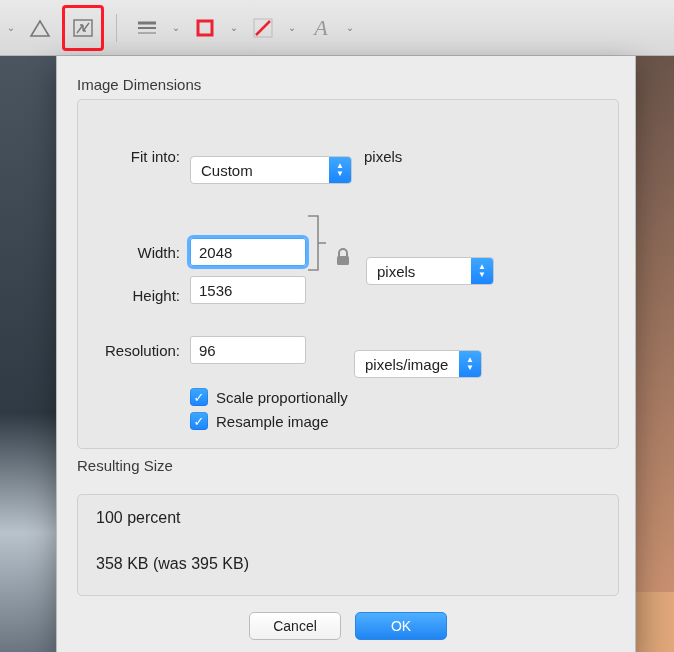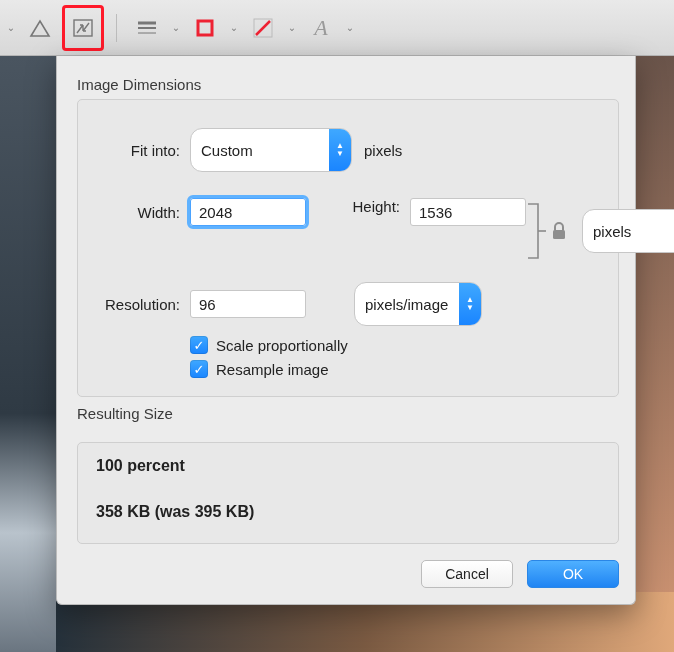--- a/index.html
+++ b/index.html
@@ -84,25 +84,26 @@
   }
   .row .lbl {
     width: 94px;
     text-align: right;
     padding-right: 10px;
     color: #222;
   }
   .select {
     display: flex;
     align-items: stretch;
-    height: 44px;
+    height: 28px;
     background: #fff;
     border: 1px solid #c7c7c7;
-    border-radius: 12px;
+    border-radius: 4px;
     overflow: hidden;
+    margin-top: 28px;
   }
   .select .sel-text {
     padding: 4px 10px;
     flex: 1;
     display: flex;
     align-items: center;
   }
   .select .sel-arrows {
     width: 22px;
     background: linear-gradient(#3fa8ff,#1a85ff);
@@ -161,25 +162,24 @@
     box-shadow: inset 0 0 0 1px rgba(0,0,0,0.1);
   }
   .result-group {
     margin-top: 20px;
     padding: 14px 18px 22px 18px;
   }
   .result-line {
     margin-top: 14px;
     font-size: 16px;
     color: #222;
-    font-weight: bold;
   }
   .btn-row {
     display: flex;
-    justify-content: flex-end;
+    justify-content: center;
     gap: 14px;
     margin-top: 16px;
   }
   .btn {
     min-width: 92px;
     height: 28px;
     border-radius: 5px;
     border: 1px solid #bcbcbc;
     background: linear-gradient(#ffffff,#f1f1f1);
     font-size: 14px;
@@ -278,26 +278,26 @@
         <div class="sel-text">Custom</div>
         <div class="sel-arrows">
             <span>▲</span>
             <span>▼</span>
           </div>
       </div>
       <div class="unit-suffix">pixels</div>
     </div>
 
     <div class="row" style="margin-top:26px; align-items:flex-start;">
-      <div style="display:flex; flex-direction:row; gap:10px;">
+      <div style="display:flex; flex-direction:column; gap:10px;margin-top:28px;">
         <div style="display:flex; align-items:center;">
           <div class="lbl">Width:</div>
           <input class="input input-w input-focused" value="2048" style="">
         </div>
-        <div style="display:flex; align-items:flex-start;">
+        <div style="display:flex; align-items:flex-end;">
           <div class="lbl">Height:</div>
           <input class="input input-w" value="1536" style="">
         </div>
       </div>
 
       <div class="bracket-col">
         <svg width="22" height="66" viewBox="0 0 22 66">
           <path d="M2 6 H12 V60 H2" fill="none" stroke="#8a8a8a" stroke-width="1.6"></path>
           <line x1="12" y1="33" x2="20" y2="33" stroke="#8a8a8a" stroke-width="1.6"></line>
         </svg>

